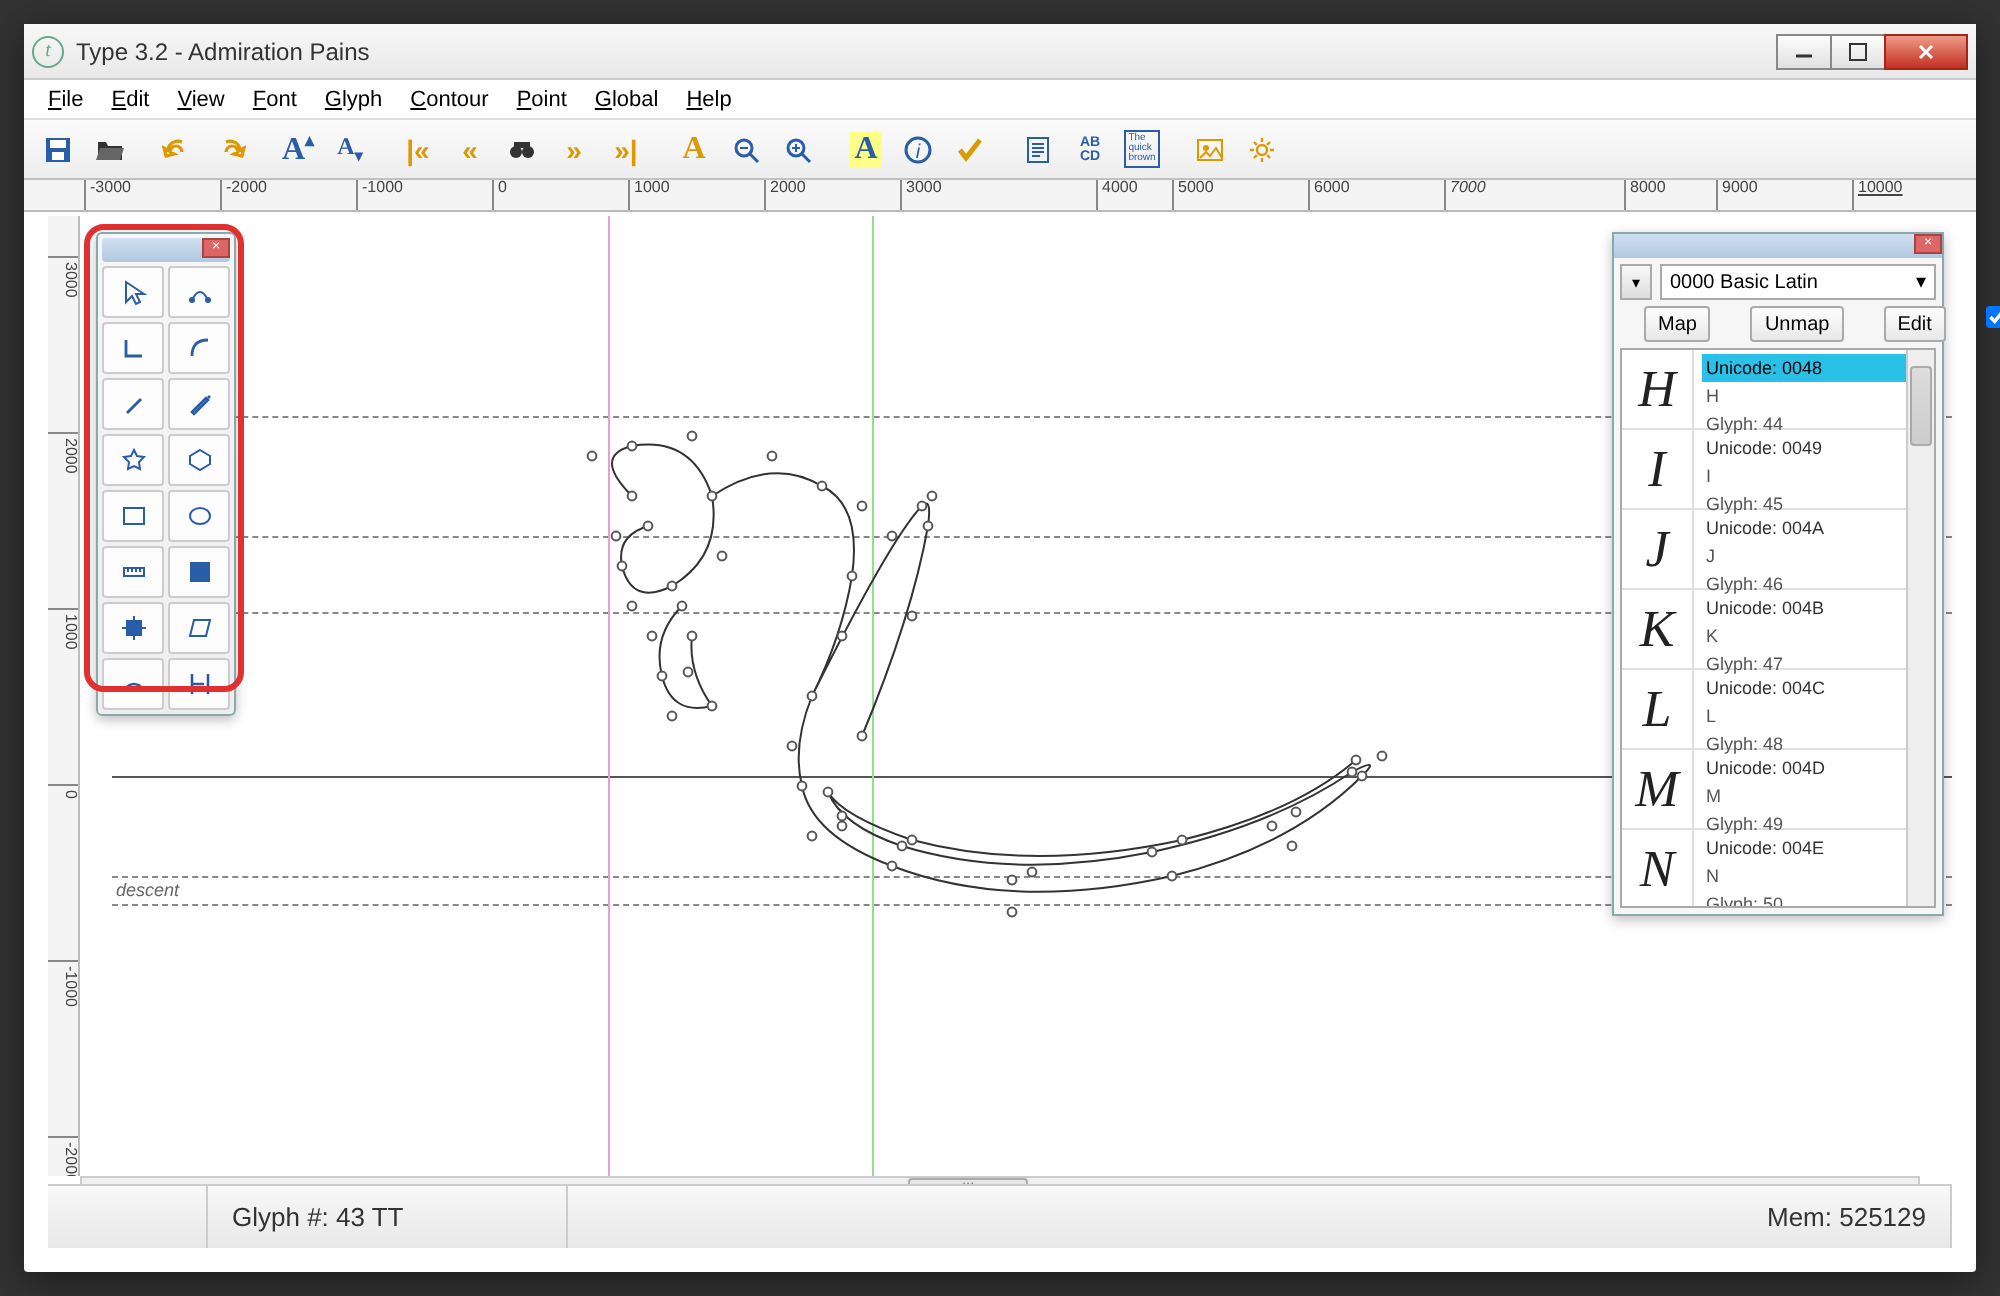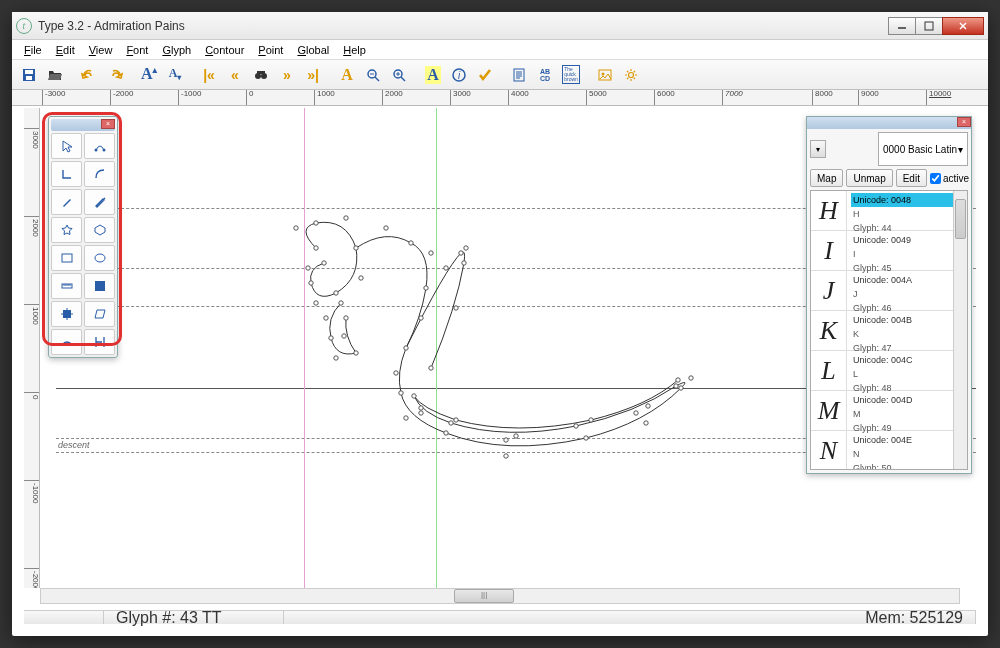--- a/index.html
+++ b/index.html
@@ -39,41 +39,41 @@
 .guide.v { top:0; bottom:0; border-left:1px solid; }
 .desc-label { position:absolute; font-size:9px; color:#666;font-style:italic; }
 
 .glyph-outline { position:absolute; }
 .glyph-outline circle { fill:#fff; stroke:#555; stroke-width:1; }
 .glyph-outline path { fill:none; stroke:#333; stroke-width:1; }
 
 .scrollbar-h { position:absolute; bottom:32px; left:28px; right:28px; height:16px; background:#f0f0f0; border:1px solid #ccc; }
 .scrollbar-h .thumb { position:absolute; left:45%; width:60px; height:14px; background:linear-gradient(#e8e8e8,#d0d0d0); border:1px solid #aaa; border-radius:2px; font-size:8px; text-align:center; color:#777; }
 
-.statusbar { position:absolute; bottom:12px; left:12px; right:12px; height:14px; background:linear-gradient(#f8f8f8,#e8e8e8); border-top:1px solid #ccc; display:flex; align-items:center; font-size:16px; color:#333;margin-top:19px; }
+.statusbar { position:absolute; bottom:12px; left:12px; right:12px; height:32px; background:linear-gradient(#f8f8f8,#e8e8e8); border-top:1px solid #ccc; display:flex; align-items:center; font-size:13px; color:#333;margin-top:19px; }
 .status-cell { padding:0 12px; border-right:1px solid #ccc; height:100%; display:flex; align-items:center; }
 .status-cell.wide { flex:0 0 180px; }
 .status-cell.center { flex:1; justify-content:center; }
 .status-cell.right { margin-left:auto; }
 
 
 .tool-palette { position:absolute; top:116px; left:48px; width:70px; background:linear-gradient(#f6f6f6,#eee); border:1px solid #8aa; border-radius:3px; box-shadow:0 2px 6px rgba(0,0,0,.25); padding:2px; }
 .tool-palette .tp-title { height:12px; background:linear-gradient(#d0e0f0,#b0c8e0); border-radius:2px; position:relative; display:flex; justify-content:flex-end; }
 .tp-close { width:14px; height:10px; background:#d66; border:1px solid #a44; font-size:7px; color:#fff; text-align:center; line-height:8px; }
 .tool-grid { display:grid; grid-template-columns:1fr 1fr; gap:2px; padding-top:2px; }
 .tool { height:26px; border:1px solid #ccc; background:#fdfdfd; display:flex; align-items:center; justify-content:center; border-radius:2px; color:#2a5da8; }
 .palette-highlight { position:absolute; top:112px; left:42px; width:80px; height:234px; border:3px solid #e03030; border-radius:10px; pointer-events:none; }
 
 
 .glyph-panel { position:absolute; top:116px; right:28px; width:166px; background:#f6f6f6; border:1px solid #8aa; box-shadow:0 2px 6px rgba(0,0,0,.25); font-size:10px; }
 .gp-title { height:12px; background:linear-gradient(#d0e0f0,#b0c8e0); position:relative; display:flex; justify-content:flex-end; }
 .gp-row1 { display:flex; padding:3px; gap:4px; align-items:center; }
-.gp-dd { flex:1; height:18px; border:1px solid #aaa; background:#fff; display:flex; align-items:center; padding:16px 4px; font-size:10px; justify-content:space-between;margin-left:48px; }
+.gp-dd { flex:1; height:18px; border:1px solid #aaa; background:#fff; display:flex; align-items:center; padding:0 4px; font-size:10px; justify-content:space-between; }
 .gp-ddbtn { width:16px; height:18px; border:1px solid #aaa; background:linear-gradient(#f8f8f8,#ddd); display:flex; align-items:center; justify-content:center; font-size:8px; }
-.gp-row2 { display:flex; padding:0 3px 3px; gap:3px; align-items:center; }
+.gp-row2 { display:flex; padding:0 3px 3px; gap:20px; align-items:flex-start;margin-left:12px; }
 .gp-btn { height:18px; padding:0 6px; border:1px solid #aaa; background:linear-gradient(#fdfdfd,#e8e8e8); border-radius:2px; font-size:10px; display:flex; align-items:center; }
 .gp-chk { display:flex; align-items:center; gap:2px; margin-left:auto; font-size:10px; }
 .gp-chk input { width:11px; height:11px; }
 .gp-list { background:#fff; border:1px solid #aaa; margin:0 3px 3px; height:280px; overflow:hidden; position:relative; }
 .gp-item { height:40px; border-bottom:1px solid #ddd; display:flex; position:relative; }
 .gp-item .thumb { width:36px; border-right:1px solid #ddd; display:flex; align-items:center; justify-content:center; font-family:"Brush Script MT","Segoe Script",cursive; font-size:26px; font-style:italic; color:#222; }
 .gp-item .meta { flex:1; padding:2px 4px; font-size:9px; line-height:12px; color:#333; }
 .gp-item.sel .meta .uc { background:#2ac0e8; color:#000; display:block; padding:1px 2px; }
 .gp-item .meta .uc { display:block; padding:1px 2px; }
 .gp-item .meta .gl { display:block; padding:1px 2px; color:#555; }
@@ -236,21 +236,21 @@
     </div>
 
   <div class="ruler-h" id="rulerH">
       <div class="tick" style="left: 30px;">-3000</div>
       <div class="tick" style="left: 98px;">-2000</div>
       <div class="tick" style="left: 166px;">-1000</div>
       <div class="tick" style="left: 234px;">0</div>
       <div class="tick" style="left: 302px;">1000</div>
       <div class="tick" style="left: 370px;">2000</div>
       <div class="tick" style="left: 438px;">3000</div>
-      <div class="tick" style="left: 496px;">4000</div>
+      <div class="tick" style="left: 536px;">4000</div>
       <div class="tick" style="left: 574px;">5000</div>
       <div class="tick" style="left: 642px;">6000</div>
       <div class="tick" style="left: 710px; font-style: italic;">7000</div>
       <div class="tick" style="left: 800px;">8000</div>
       <div class="tick" style="left: 846px;">9000</div>
       <div class="tick" style="left: 914px; text-decoration: underline;">10000</div>
     </div>
 
   <div class="workspace">
     <div class="ruler-v" id="rulerV">

